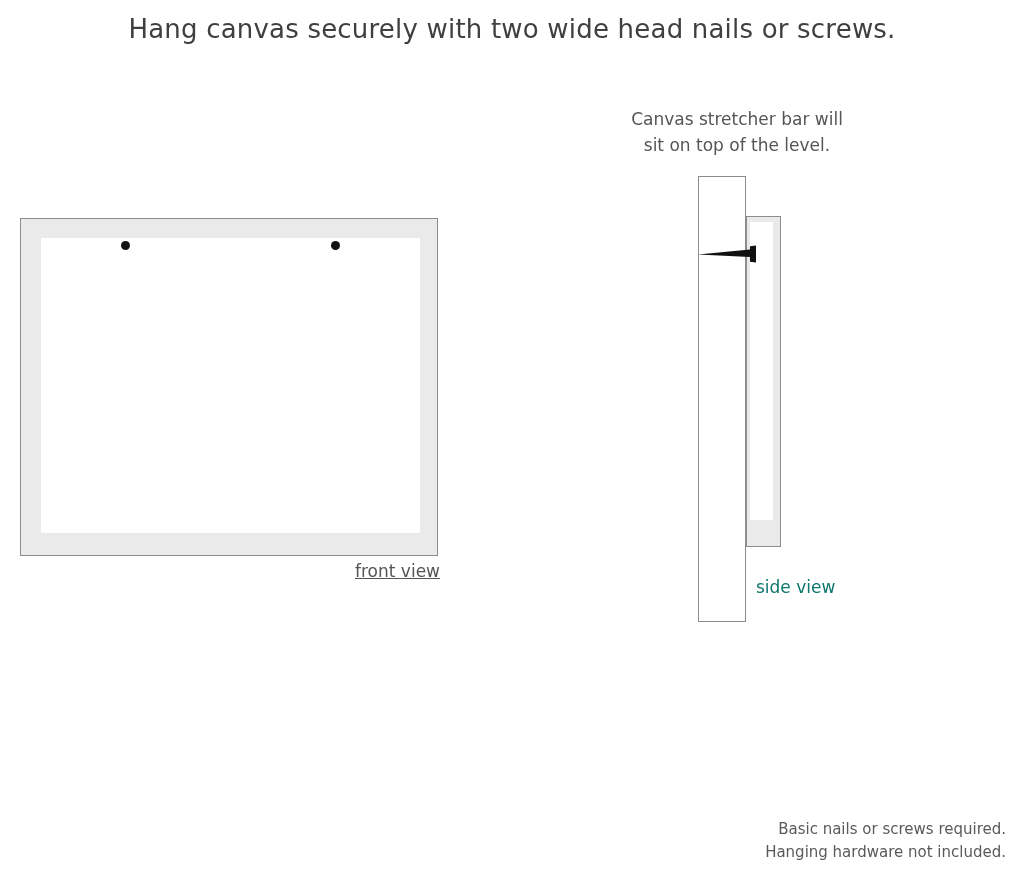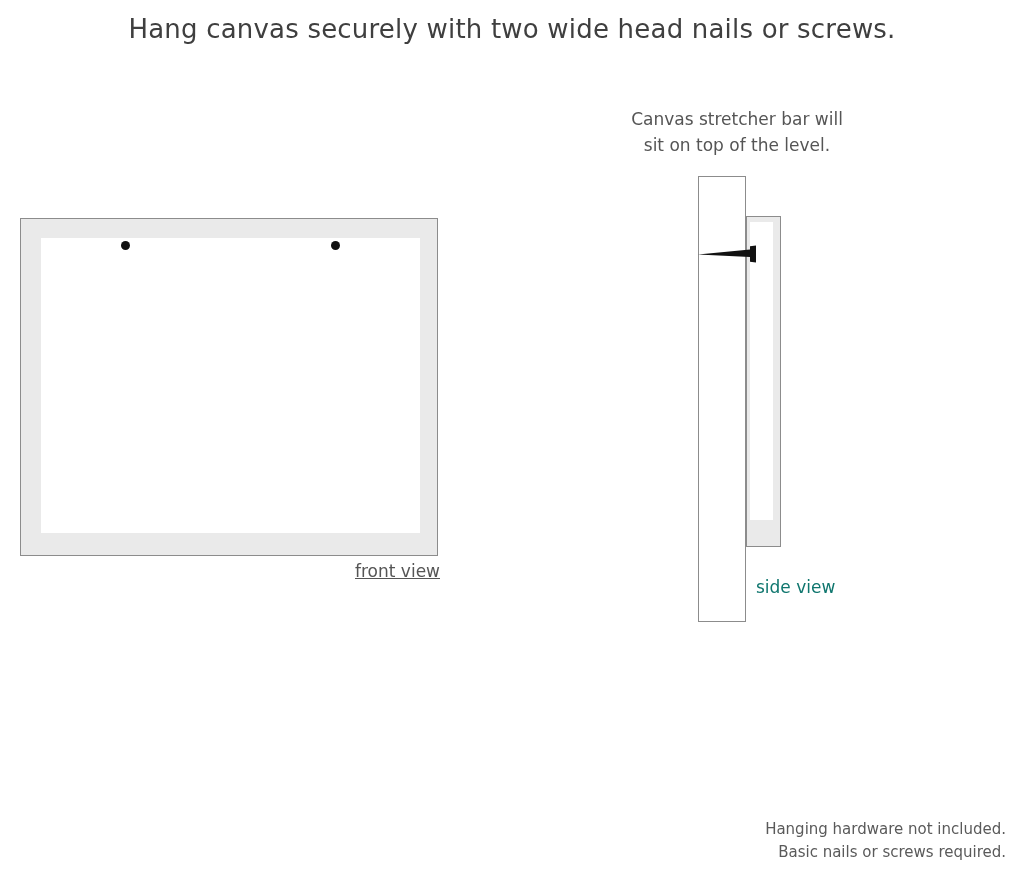--- a/index.html
+++ b/index.html
@@ -178,15 +178,15 @@
   <div class="abs" id="wall-panel"></div>
   <div class="abs" id="wall-panel-inner"></div>
   <div class="abs" id="stretcher-bar"></div>
   <svg class="abs" id="nail" viewBox="0 0 66 20">
     <path d="M0 10.6 L52 5.6 L52 2.2 L58 1.4 L58 18.6 L52 17.8 L52 13.0 Z" fill="#111111"></path>
   </svg>
 </div>
 <div class="abs" id="label-side-view">side view</div>
 
 <div class="abs" id="footer-note">
+  <div>Basic nails or screws required.</div>
   <div>Hanging hardware not included.</div>
-  <div>Basic nails or screws required.</div>
 </div>
 
 </body></html>

